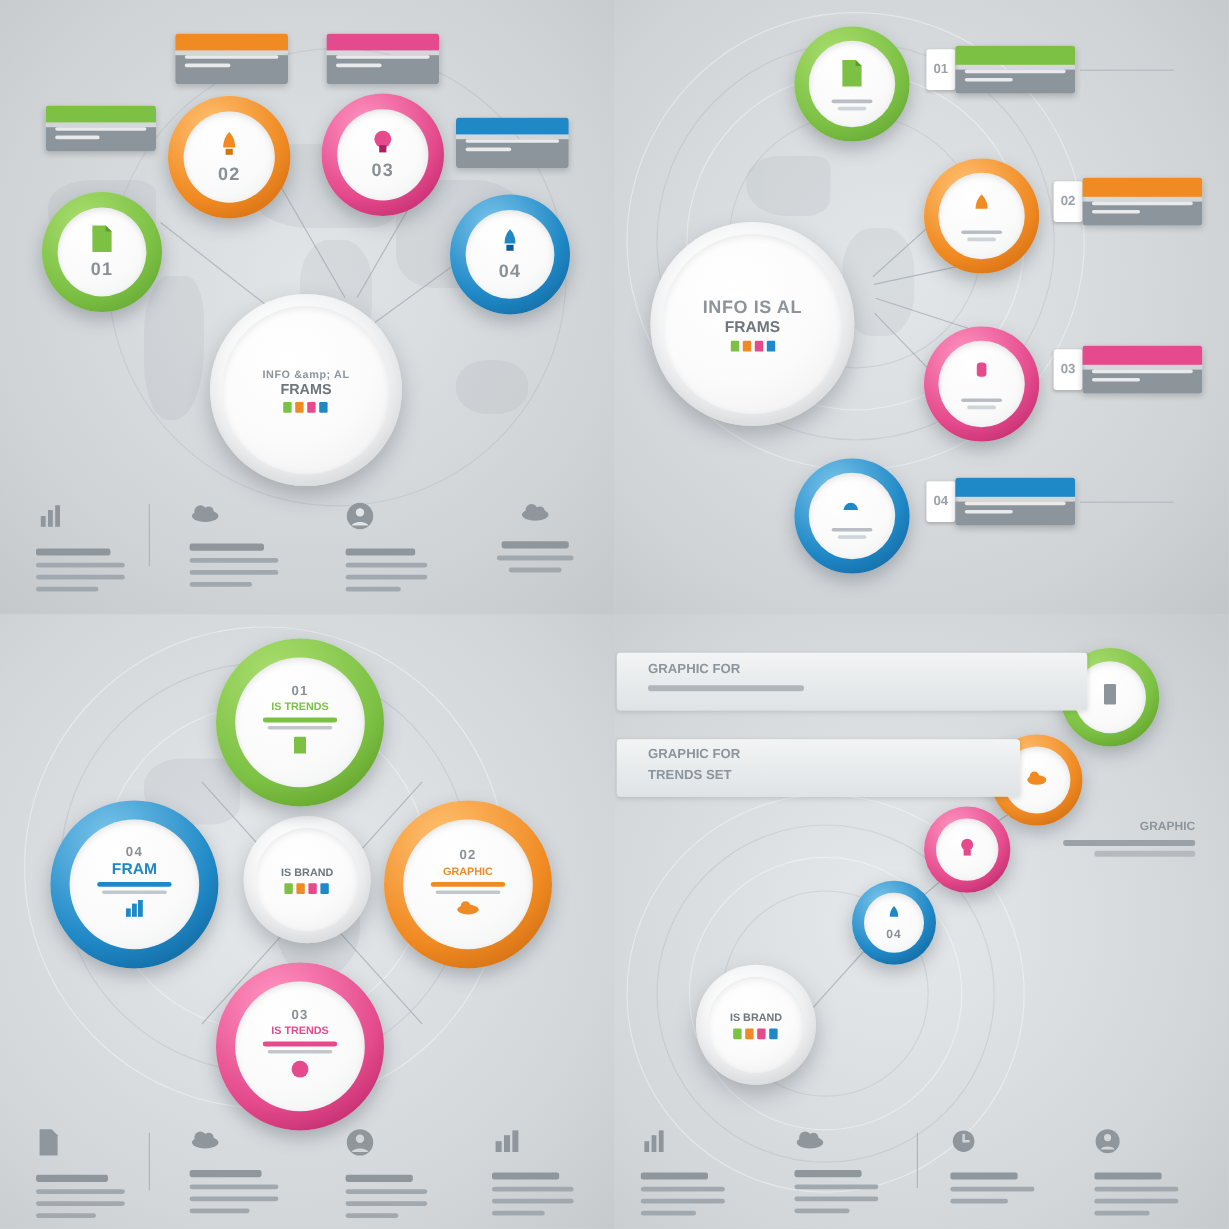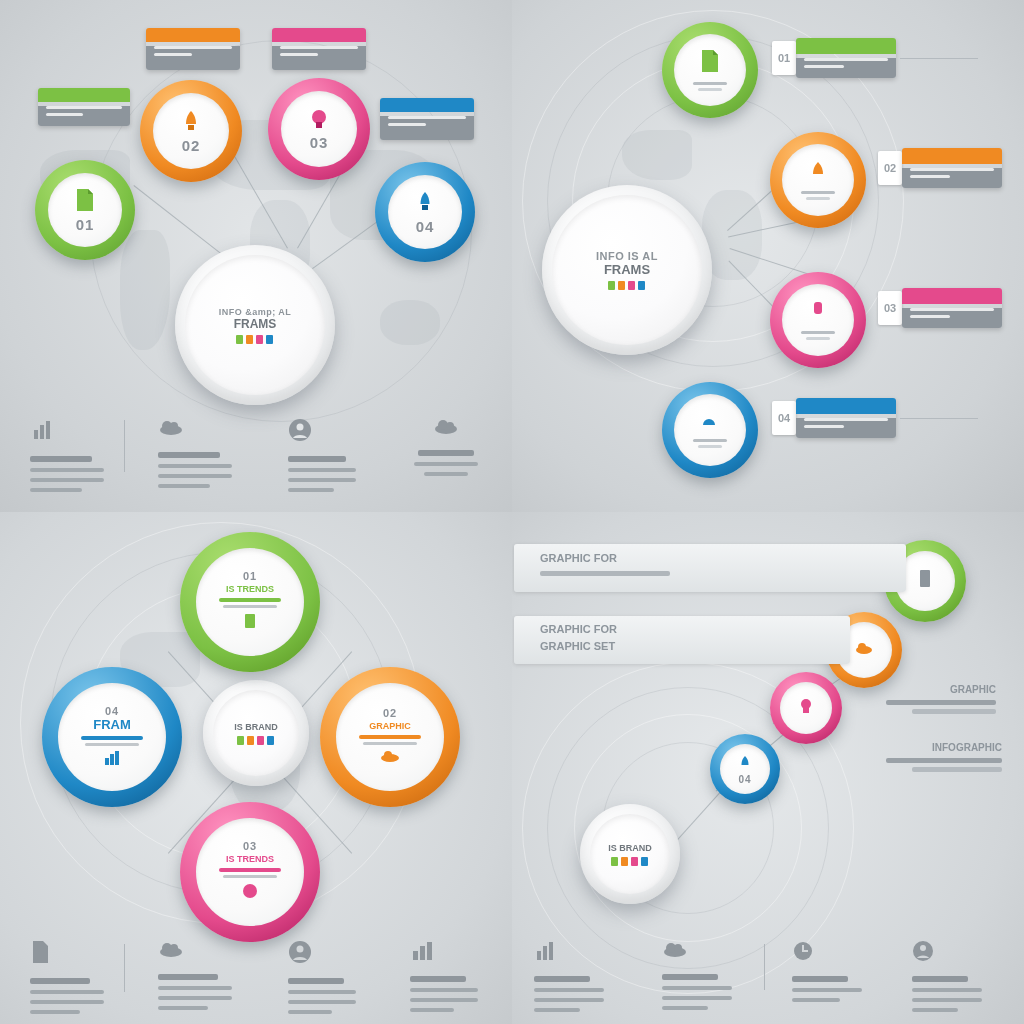--- a/index.html
+++ b/index.html
@@ -246,21 +246,21 @@
     </div>
 
     <div class="conn" style="left:200px;top:190px;width:120px;height:1px;transform:rotate(-42deg);"></div>
     <div class="conn" style="left:215px;top:225px;width:110px;height:1px;transform:rotate(-12deg);"></div>
     <div class="conn" style="left:215px;top:265px;width:110px;height:1px;transform:rotate(18deg);"></div>
     <div class="conn" style="left:200px;top:300px;width:110px;height:1px;transform:rotate(46deg);"></div>
 
     <div class="hub" style="left:30px;top:185px;width:170px;height:170px;">
       <div class="ring"></div>
       <div class="inner">
-        <div class="t1" style="font-size:11px;">INFO IS AL</div>
+        <div class="t1" style="font-size:15px;">INFO IS AL</div>
         <div class="t2" style="font-size:13px;">FRAMS</div>
         <div class="dots">
           <i style="background:#7cc144"></i>
             <i style="background:#f08a22"></i>
             <i style="background:#e44a8c"></i>
             <i style="background:#1f88c6"></i>
         </div>
       </div>
     </div>
 
@@ -566,32 +566,27 @@
         <span class="num" style="font-size:10px;">04</span>
       </div>
     </div>
 
     <div class="bar" style="left:2px;top:32px;width:392px;height:48px;background:linear-gradient(180deg,#f2f4f5,#dfe3e5);border-radius:3px;box-shadow:0 1px 4px rgba(0,0,0,.12);">
       <div style="position:absolute;left:26px;top:8px;color:#8d959c;font-size:11px;font-weight:bold;">GRAPHIC FOR</div>
       <div style="position:absolute;left:26px;top:27px;width:130px;height:5px;background:#b0b6bb;border-radius:2px;"></div>
     </div>
     <div class="bar" style="left:2px;top:104px;width:336px;height:48px;background:linear-gradient(180deg,#f2f4f5,#dfe3e5);border-radius:3px;box-shadow:0 1px 4px rgba(0,0,0,.12);">
       <div style="position:absolute;left:26px;top:7px;color:#8d959c;font-size:11px;font-weight:bold;">GRAPHIC FOR</div>
-      <div style="position:absolute;left:26px;top:24px;color:#8d959c;font-size:11px;font-weight:bold;">GRAPHIC SET</div>
+      <div style="position:absolute;left:26px;top:24px;color:#8d959c;font-size:11px;font-weight:bold;">TRENDS SET</div>
     </div>
     <div class="bar" style="left:318px;top:168px;width:176px;height:44px;background:transparent;">
       <div style="position:absolute;right:10px;top:4px;color:#8d959c;font-size:10px;font-weight:bold;">GRAPHIC</div>
       <div style="position:absolute;right:10px;top:20px;width:110px;height:5px;background:#9aa1a7;border-radius:2px;"></div>
       <div style="position:absolute;right:10px;top:29px;width:84px;height:5px;background:#b4babf;border-radius:2px;"></div>
     </div>
-    <div class="bar" style="left:300px;top:226px;width:200px;height:44px;background:transparent;">
-      <div style="position:absolute;right:10px;top:4px;color:#8d959c;font-size:10px;font-weight:bold;">INFOGRAPHIC</div>
-      <div style="position:absolute;right:10px;top:20px;width:116px;height:5px;background:#9aa1a7;border-radius:2px;"></div>
-      <div style="position:absolute;right:10px;top:29px;width:90px;height:5px;background:#b4babf;border-radius:2px;"></div>
-    </div>
 
     <div class="foot" style="left:22px;top:428px;width:74px;">
       <span>
         <svg width="22" height="22" viewBox="0 0 22 22">
             <rect x="3" y="11" width="4" height="9" fill="#8f969c"></rect>
             <rect x="9" y="6" width="4" height="14" fill="#8f969c"></rect>
             <rect x="15" y="2" width="4" height="18" fill="#8f969c"></rect>
           </svg>
       </span>
       <div class="ft" style="width:56px;margin-top:4px;"></div>

